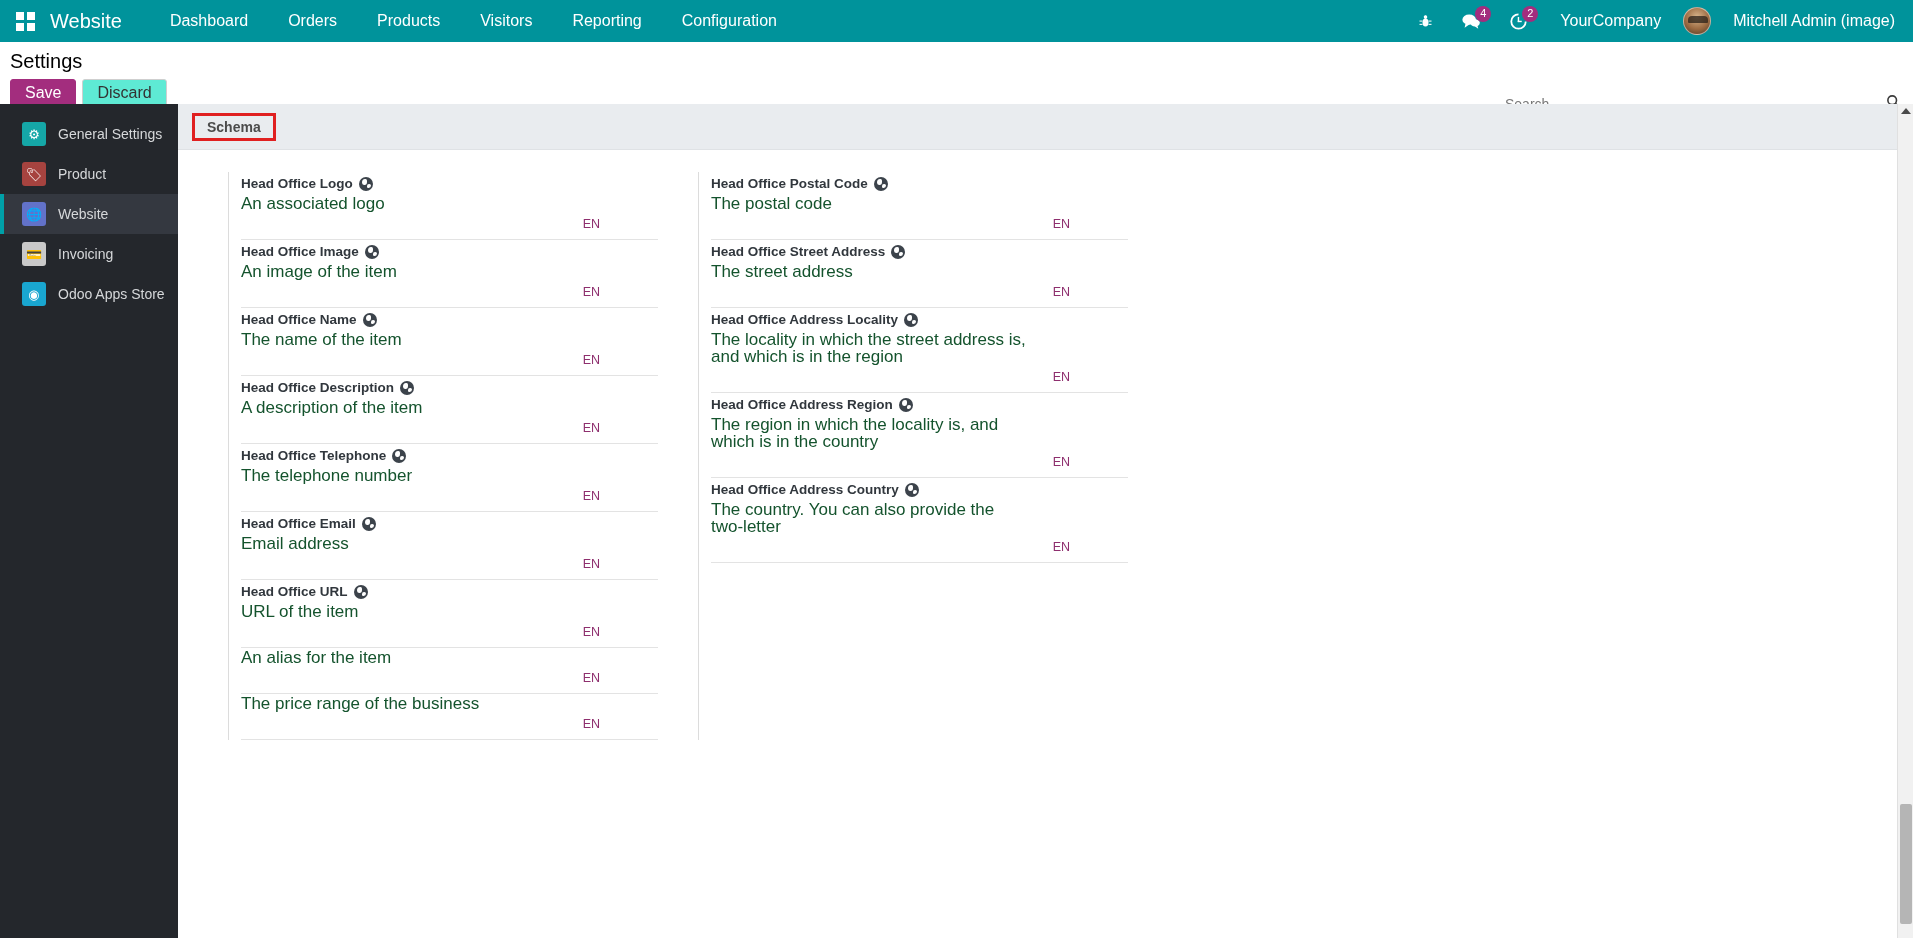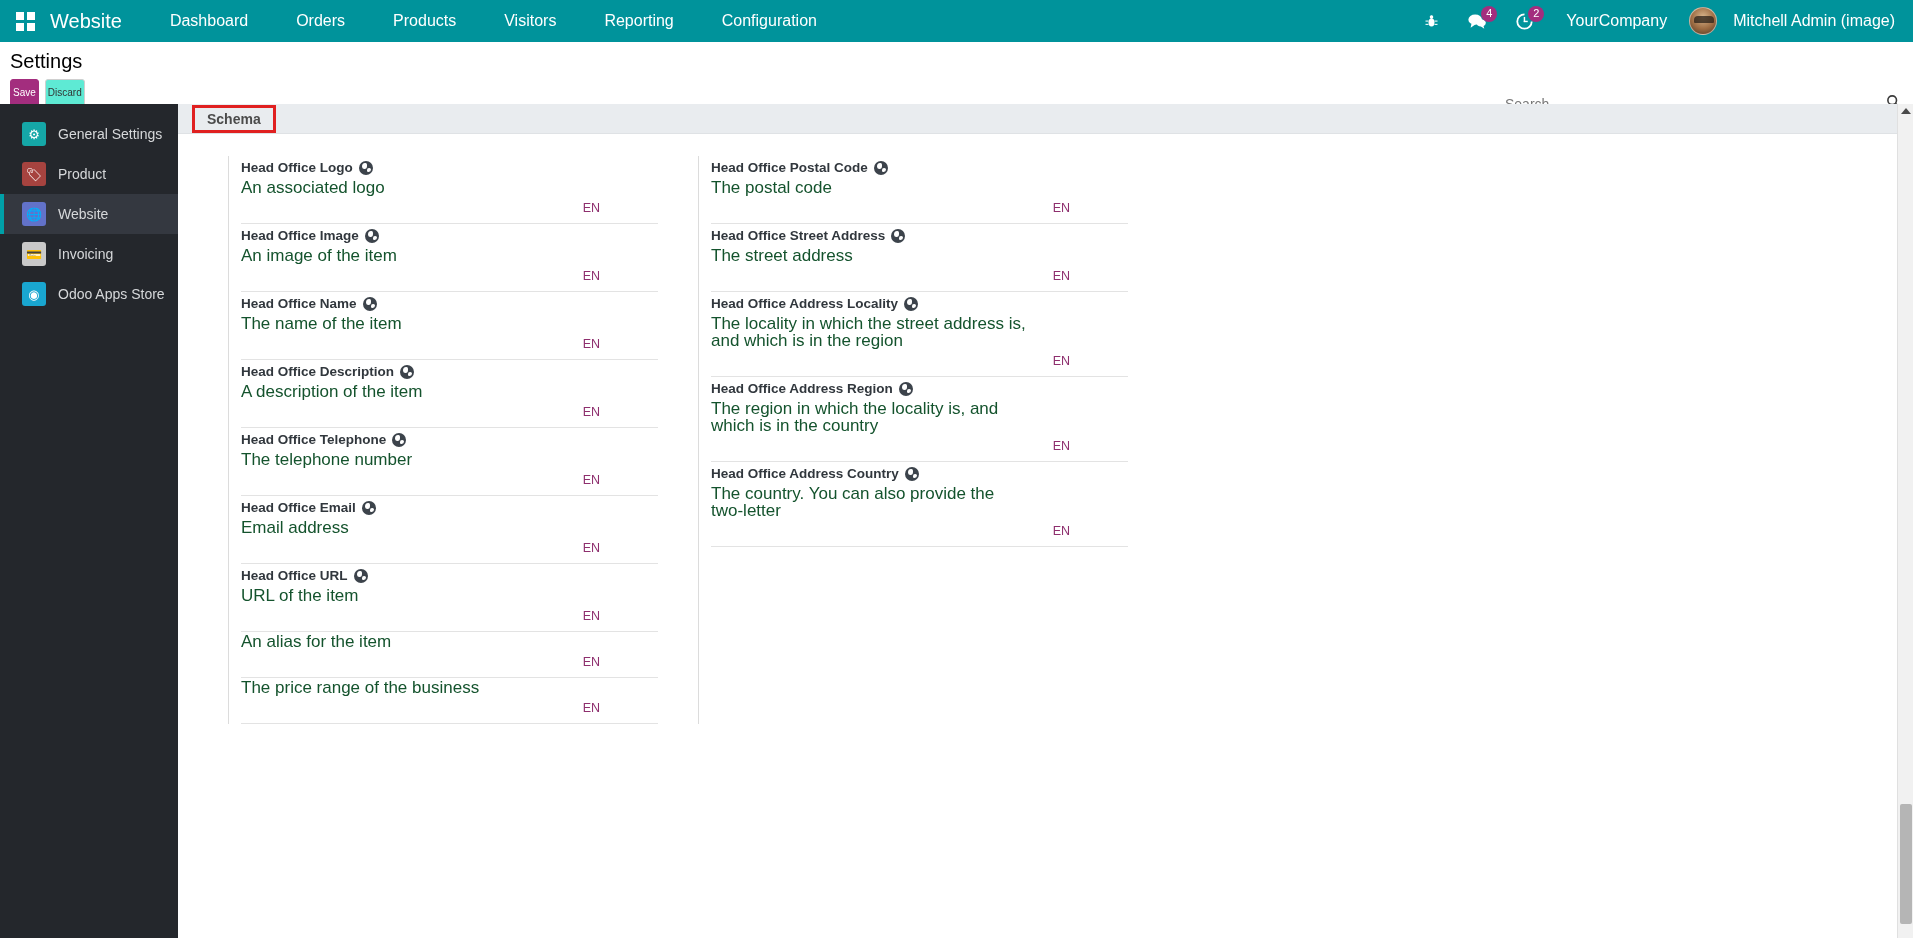--- a/index.html
+++ b/index.html
@@ -31,21 +31,21 @@
     grid-template-columns: 8px 8px;
     grid-template-rows: 8px 8px;
     gap: 3px;
   }
   .apps-grid .g i { background: #ffffff; display: block; }
   .brand {
     font-size: 20px; font-weight: 400;
     margin-left: 8px; margin-right: 28px;
     white-space: nowrap;
   }
-  .nav-menu { display: flex; align-items: center; gap: 8px; }
+  .nav-menu { display: flex; align-items: center; gap: 0px; }
   .nav-menu .item {
     padding: 0 20px;
     line-height: 42px;
     font-size: 16px;
     white-space: nowrap;
     cursor: pointer;
   }
   .nav-right {
     position: absolute; right: 8px; top: 0;
     height: 42px; display: flex; align-items: center; gap: 0px;
@@ -67,21 +67,21 @@
     min-width: 16px; height: 16px;
     border-radius: 9px;
     text-align: center;
     padding: 0 3px;
     font-weight: 400;
   }
   .company-name {
     padding: 0 18px; font-size: 16px; white-space: nowrap; cursor: pointer;
   }
   .user-area {
-    display: flex; align-items: center; gap: 16px;
+    display: flex; align-items: center; gap: 22px;
     padding: 0 10px 0 4px; cursor: pointer; white-space: nowrap;
     font-size: 16px;
   }
   .avatar {
     width: 28px; height: 28px; border-radius: 50%;
     background: radial-gradient(circle at 50% 35%, #d8b58c 0%, #9c6b42 55%, #4a3524 100%);
     border: 1px solid rgba(255,255,255,0.5);
     overflow: hidden; position: relative; flex: none;
   }
   .avatar::after {
@@ -97,22 +97,22 @@
     background: #ffffff;
     position: relative;
     padding-left: 10px;
   }
   .cp-title {
     font-size: 20px; color: #000000; font-weight: 400;
     padding-top: 8px;
   }
   .cp-buttons { margin-top: 6px; display: flex; gap: 6px; }
   .btn {
-    font-size: 10px;
-    padding: 4px 2px;
+    font-size: 16px;
+    padding: 4px 14px;
     border-radius: 3px;
     cursor: pointer;
     line-height: 18px;
     border: 1px solid transparent;
   }
   .btn-save { background: #a32d7e; color: #fff; border-color: #a32d7e; }
   .btn-discard { background: #5eead4; color: #333; border-color: #cfcfcf; }
 
   .searchview {
     position: absolute;
@@ -174,21 +174,21 @@
 
   .settings-content {
     flex: 1;
     background: #ffffff;
     overflow: hidden;
     position: relative;
   }
 
   .tabs-row {
     background: #e9ecef;
-    height: 30px;
+    height: 46px;
     display: flex;
     align-items: center;
     padding-left: 14px;
     border-bottom: 1px solid #dfe2e5;
   }
   .tab-schema {
     font-size: 14px;
     font-weight: 700;
     color: #4b4b4b;
     padding: 3px 12px;

